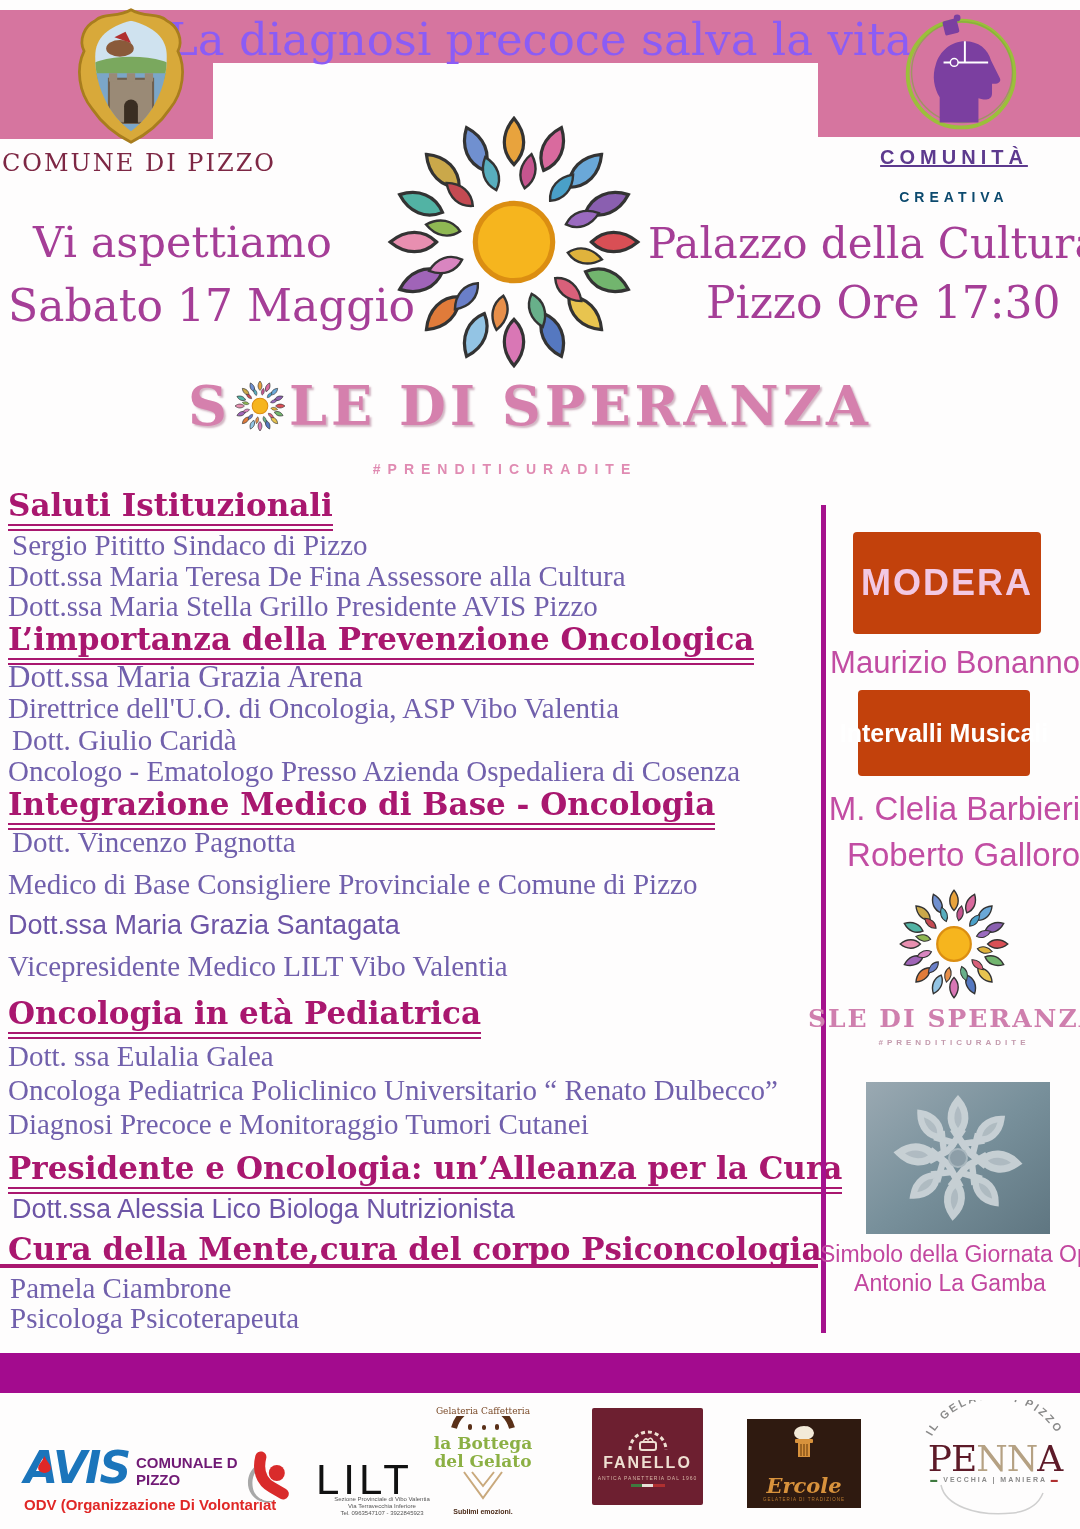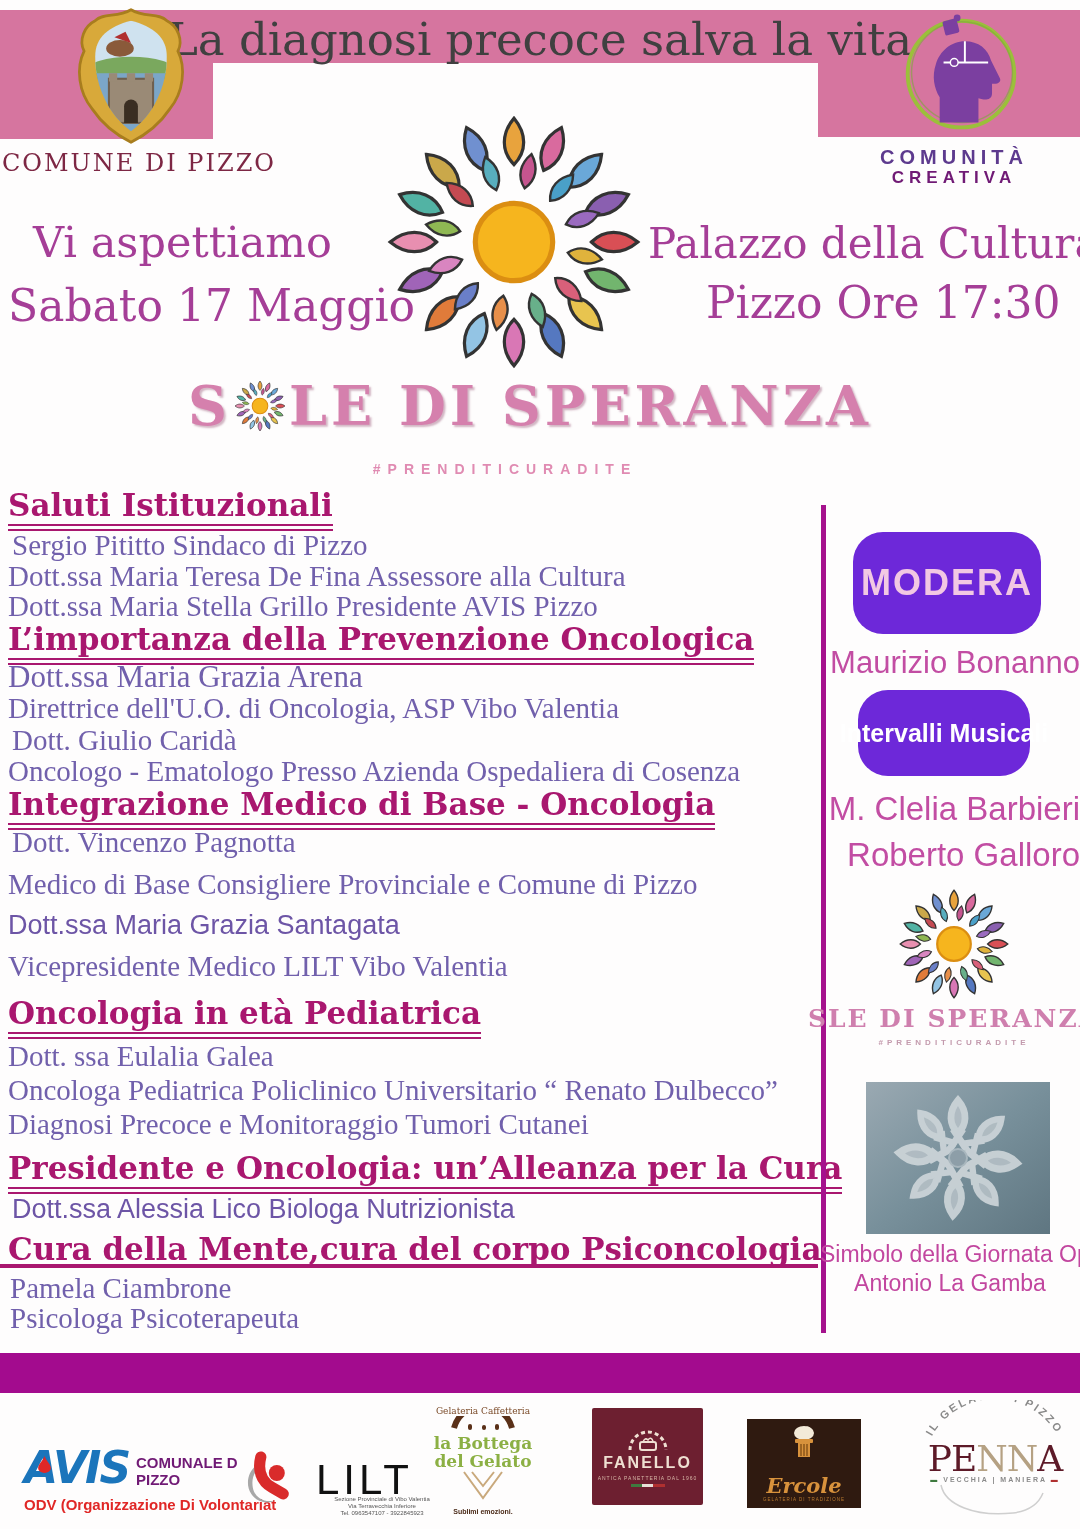--- a/index.html
+++ b/index.html
@@ -6,33 +6,33 @@
   body{
     width:1080px;height:1529px;position:relative;overflow:hidden;
     background:#fefdfd;font-family:"Liberation Sans",sans-serif;
   }
   .abs{position:absolute;}
   
   .banner-strip{left:0;top:10px;width:1080px;height:53px;background:#d6759f;}
   .banner-left{left:0;top:63px;width:213px;height:76px;background:#d6759f;}
   .banner-right{left:818px;top:63px;width:262px;height:74px;background:#d6759f;}
   .banner-title{
-    left:0;top:13px;width:1080px;text-align:center;color:#404040;
+    left:0;top:13px;width:1080px;text-align:center;color:#8b5cf6;
     font-family:"DejaVu Serif",serif;font-size:45px;white-space:nowrap;
   }
   .comune-label{
     left:2px;top:149px;font-family:"DejaVu Serif",serif;font-size:24px;
     letter-spacing:2px;color:#7d2744;white-space:nowrap;
   }
   .crest{left:62px;top:6px;}
   .comunita-logo{left:893px;top:14px;}
   .comunita-l1{left:828px;top:146px;width:252px;text-align:center;color:#5d3a8e;
-    font-weight:bold;font-size:20px;letter-spacing:5px;}
-  .comunita-l2{left:828px;top:168px;width:252px;text-align:center;color:#701a75;
-    font-weight:bold;font-size:17px;letter-spacing:5px;}
+    font-weight:bold;font-size:20px;letter-spacing:5px;text-decoration:underline;}
+  .comunita-l2{left:828px;top:189px;width:252px;text-align:center;color:#0c4a6e;
+    font-weight:bold;font-size:14px;letter-spacing:5px;}
   
   .ev{font-family:"DejaVu Serif",serif;color:#a53e97;white-space:nowrap;}
   .ev1{left:33px;top:217px;font-size:43px;}
   .ev2{left:8px;top:280px;font-size:44px;}
   .ev3{left:648px;top:219px;font-size:42px;}
   .ev4{left:706px;top:277px;font-size:44px;}
   .flower-main{left:380px;top:113px;}
   
   .sole-title{
     left:120px;top:374px;width:820px;display:flex;align-items:center;justify-content:center;
@@ -49,21 +49,21 @@
     font-family:"DejaVu Serif",serif;font-weight:bold;font-size:31px;color:#a9176f;
     white-space:nowrap;
   }
   .p-head .ul{border-bottom:7px double #a9176f;padding-bottom:1px;display:inline-block;}
   .p-line{font-family:"Liberation Serif",serif;font-size:29px;color:#7160ac;white-space:nowrap;}
   .p-line.sans{font-family:"Liberation Sans",sans-serif;font-size:27px;color:#6d55a6;}
   .full-rule{left:0;top:1264px;width:818px;height:4px;background:#a9176f;}
   
   .v-divider{left:821px;top:505px;width:5px;height:828px;background:#a5128d;}
   .pill{
-    background:#6d28d9;border-radius:30px;display:flex;align-items:center;justify-content:center;
+    background:#c2410c;border-radius:4px;display:flex;align-items:center;justify-content:center;
     font-weight:bold;white-space:nowrap;
   }
   .pill.modera{left:853px;top:532px;width:188px;height:102px;font-size:36px;
     color:#f2c8e3;letter-spacing:2px;}
   .pill.music{left:858px;top:690px;width:172px;height:86px;font-size:25px;color:#ffffff;}
   .side-name{color:#c24da3;text-align:right;white-space:nowrap;}
   .sn1{left:828px;top:645px;width:252px;font-size:31px;}
   .sn2{left:820px;top:790px;width:260px;font-size:33px;}
   .sn3{left:820px;top:836px;width:260px;font-size:33px;}
   .flower-side{left:896px;top:888px;}

